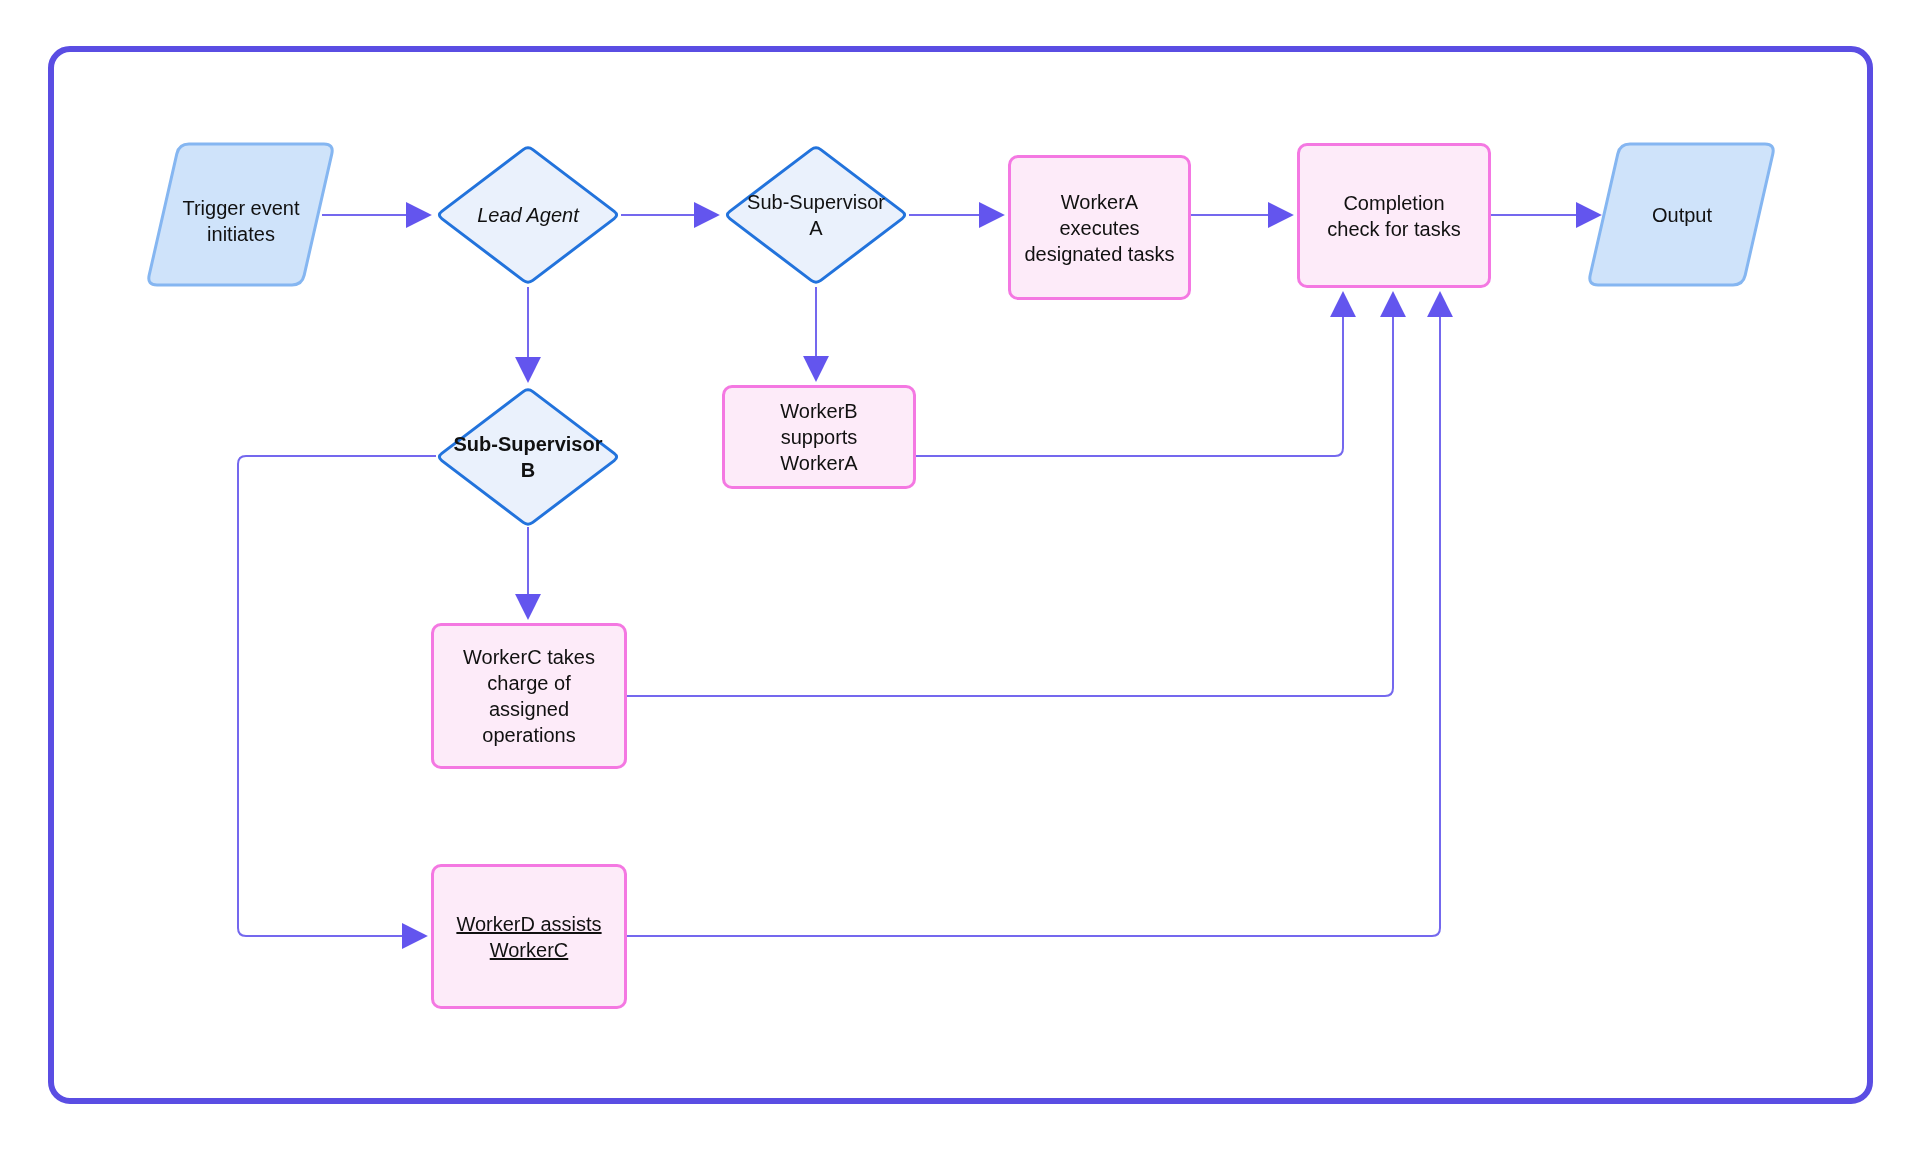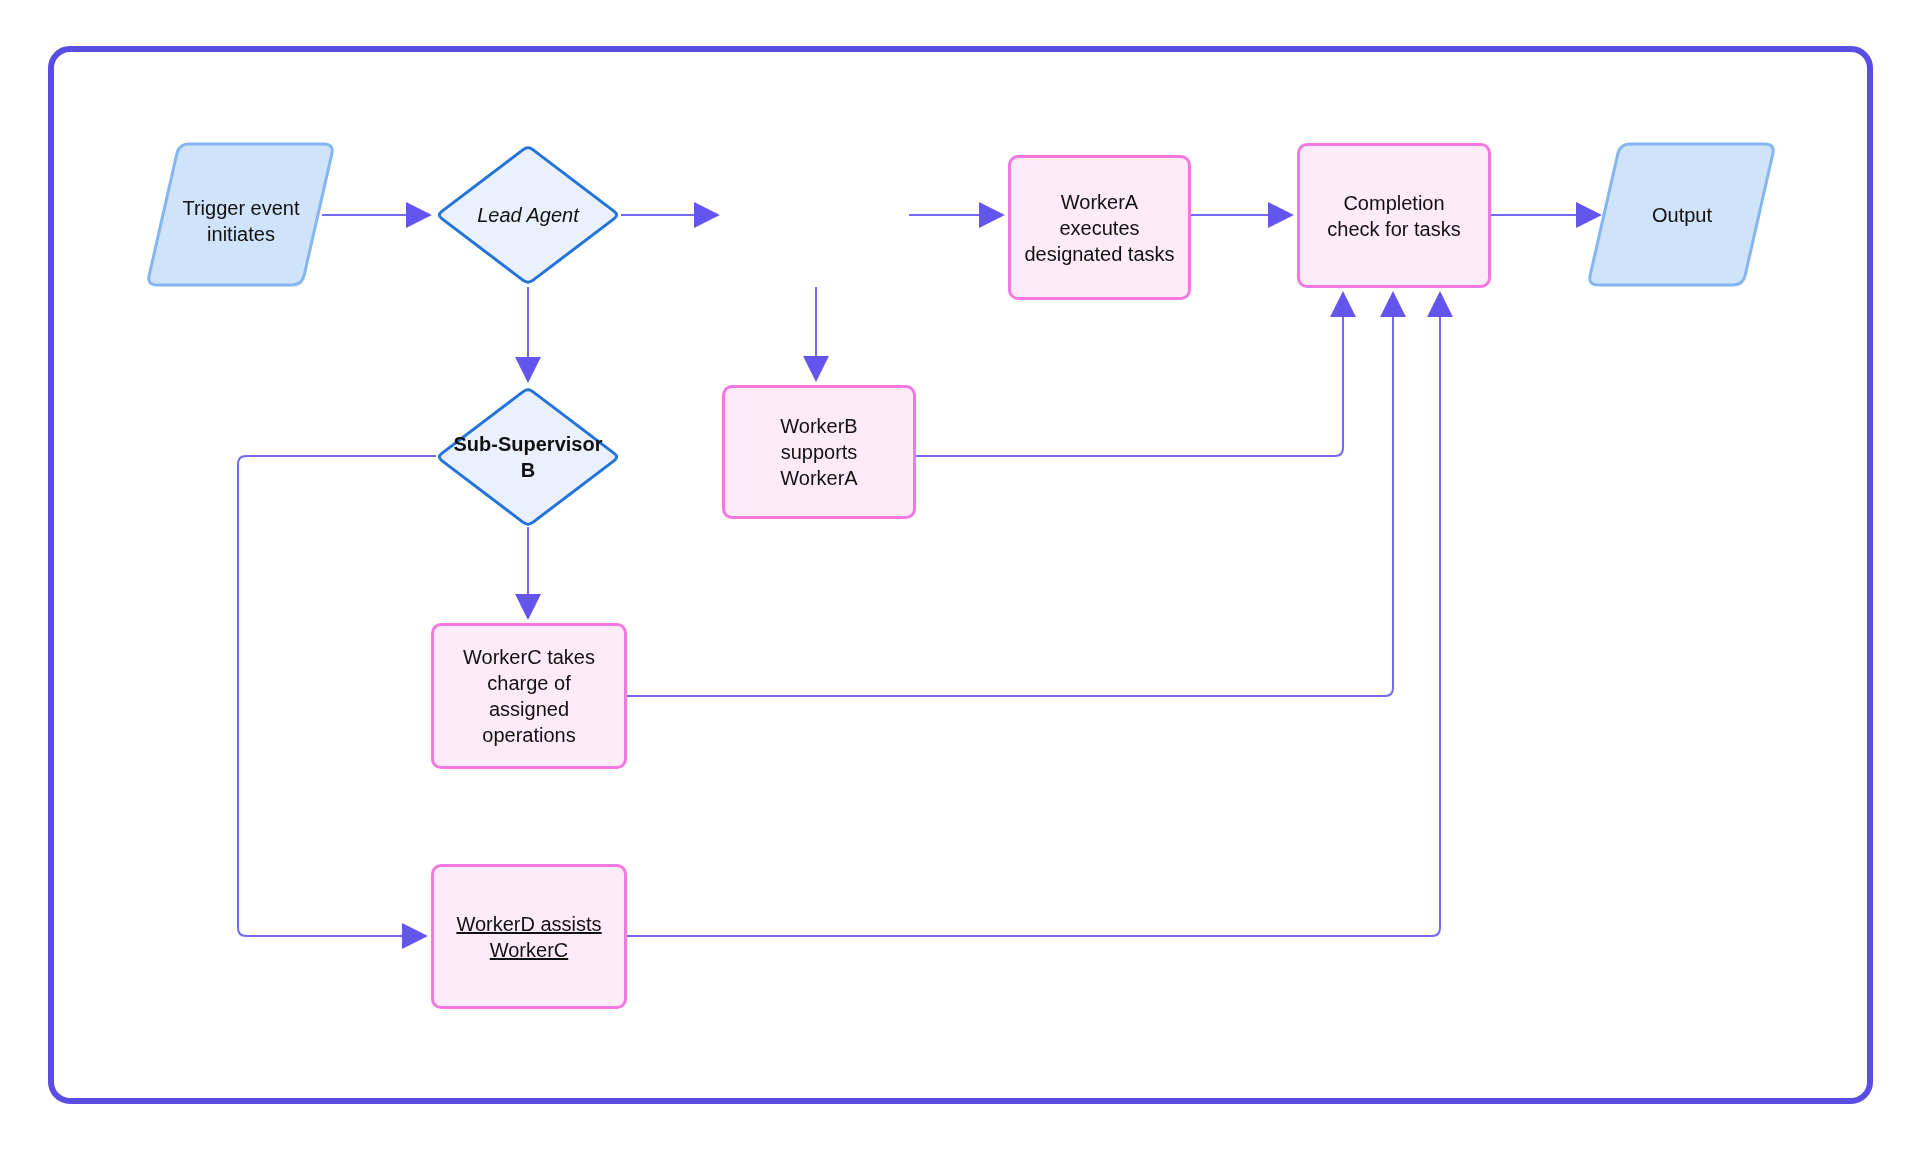--- a/index.html
+++ b/index.html
@@ -116,20 +116,26 @@
     <div class="label">Trigger event initiates</div>
   </div>
 
   <div class="node w-lead" style="left:435px; top:144px; width:186px; height:142px;">
     <svg class="shape-svg" viewBox="0 0 186 142" preserveAspectRatio="none">
       <path class="shape-diamond" d="M 97.8 5.6 L 179.2 67.4 Q 184 71 179.2 74.6 L 97.8 136.4 Q 93 140 88.2 136.4 L 6.8 74.6 Q 2 71 6.8 67.4 L 88.2 5.6 Q 93 2 97.8 5.6 Z"></path>
     </svg>
     <div class="label">Lead Agent</div>
   </div>
 
+  <div class="node w-suba" style="left:723px; top:144px; width:186px; height:142px;">
+    <svg class="shape-svg" viewBox="0 0 186 142" preserveAspectRatio="none">
+      <path class="shape-diamond" d="M 97.8 5.6 L 179.2 67.4 Q 184 71 179.2 74.6 L 97.8 136.4 Q 93 140 88.2 136.4 L 6.8 74.6 Q 2 71 6.8 67.4 L 88.2 5.6 Q 93 2 97.8 5.6 Z"></path>
+    </svg>
+    <div class="label">Sub-Supervisor A</div>
+  </div>
 
   <div class="node box w-workera" style="left:1008px; top:155px; width:183px; height:145px;">
     <div class="label">WorkerA executes designated tasks</div>
   </div>
 
   <div class="node box w-completion" style="left:1297px; top:143px; width:194px; height:145px;">
     <div class="label">Completion check for tasks</div>
   </div>
 
   <div class="node w-output" style="left:1587px; top:142px; width:190px; height:146px;">
@@ -139,21 +145,21 @@
     <div class="label">Output</div>
   </div>
 
   <div class="node w-subb" style="left:435px; top:386px; width:186px; height:142px;">
     <svg class="shape-svg" viewBox="0 0 186 142" preserveAspectRatio="none">
       <path class="shape-diamond" d="M 97.8 5.6 L 179.2 67.4 Q 184 71 179.2 74.6 L 97.8 136.4 Q 93 140 88.2 136.4 L 6.8 74.6 Q 2 71 6.8 67.4 L 88.2 5.6 Q 93 2 97.8 5.6 Z"></path>
     </svg>
     <div class="label">Sub-Supervisor B</div>
   </div>
 
-  <div class="node box w-workerb" style="left:722px; top:385px; width:194px; height:134px;">
+  <div class="node box w-workerb" style="left:722px; top:385px; width:194px; height:104px;">
     <div class="label">WorkerB supports WorkerA</div>
   </div>
 
   <div class="node box w-workerc" style="left:431px; top:623px; width:196px; height:146px;">
     <div class="label">WorkerC takes charge of assigned operations</div>
   </div>
 
   <div class="node box w-workerd" style="left:431px; top:864px; width:196px; height:145px;text-decoration:underline;">
     <div class="label">WorkerD assists WorkerC</div>
   </div>

